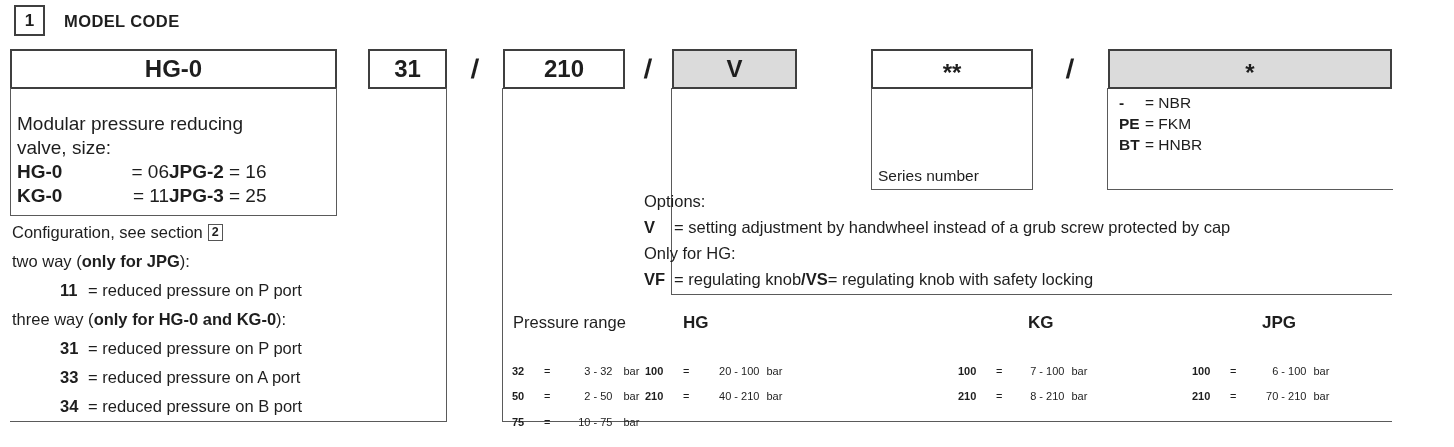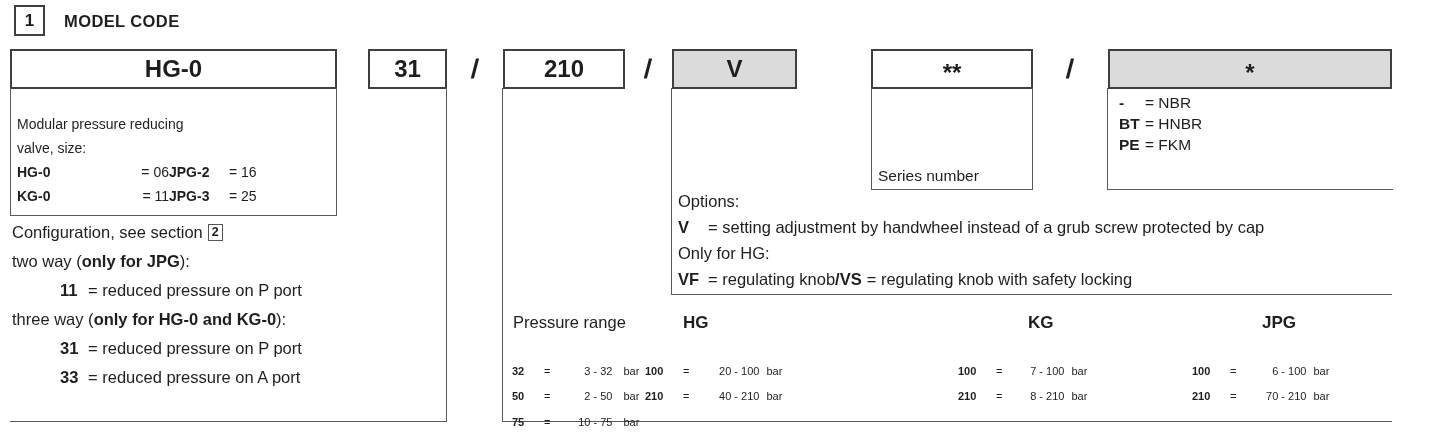--- a/index.html
+++ b/index.html
@@ -21,21 +21,21 @@
   .slash { position:absolute; top:49px; height:40px; width:32px; display:flex; align-items:center;
            justify-content:center; font-weight:bold; font-size:27px; transform:skewX(-4deg); }
 
   
   .vline { position:absolute; width:0; border-left:1.5px solid #5a5a5a; }
   .hline { position:absolute; height:0; border-top:1.5px solid #5a5a5a; }
 
   
   .size-box { position:absolute; left:10px; top:88px; width:327px; height:128px;
               border:1.5px solid #5a5a5a; border-top:none; box-sizing:border-box;
-              padding:24px 0 0 6px; font-size:14px; line-height:24px; }
+              padding:24px 0 0 6px; font-size:19px; line-height:24px; }
   .size-row b { display:inline-block; }
   .size-c1 { width:52px; }
   .size-v1 { display:inline-block; width:100px;text-align:right; }
   .size-c2 { width:60px; }
 
   
   .config { position:absolute; left:12px; top:218px; width:430px; font-size:16.5px; line-height:29px; }
   .cfg-code { display:inline-block; width:28px; font-weight:bold;margin-left:48px; }
   .secref { display:inline-block; border:1.5px solid #555; box-sizing:border-box; font-size:12.5px;
             font-weight:bold; line-height:15px; padding:0 3px; vertical-align:2px; margin-left:5px; }
@@ -45,21 +45,21 @@
   .pr-head  { position:absolute; top:313px; font-size:17px; font-weight:bold; }
   .pr-col { position:absolute; top:358px; font-size:11px; }
   .pr-row { display:flex; height:25.5px; align-items:center; }
   .pr-code { font-weight:bold; width:32px; }
   .pr-code.w { width:38px; }
   .pr-eq { margin-right:4px; }
   .pr-range { text-align:right; }
   .pr-unit { margin-left:11px; }
 
   
-  .options { position:absolute; left:678px; top:188px; width:708px; font-size:16.5px; line-height:26px; }
+  .options { position:absolute; left:644px; top:188px; width:708px; font-size:16.5px; line-height:26px; }
   .opt-code { display:inline-block; width:30px; font-weight:bold; }
   .opt-row { white-space:nowrap; }
 
   
   .series-box { position:absolute; left:871px; top:88px; width:162px; height:102px;
                 border:1.5px solid #5a5a5a; border-top:none; box-sizing:border-box; }
   .series-label { position:absolute; left:6px; bottom:4px; font-size:15.5px; white-space:nowrap; }
 
   
   .seals { position:absolute; left:1115px; top:92px; width:280px; font-size:15.5px; line-height:21px; }
@@ -129,46 +129,49 @@
     </div>
     <div>
       <span>three way (</span><b>only for HG-0 and KG-0</b><span>):</span>
     </div>
     <div>
       <b class="cfg-code">31</b><span>= reduced pressure on P port</span>
     </div>
     <div>
       <b class="cfg-code">33</b><span>= reduced pressure on A port</span>
     </div>
+    <div>
+      <b class="cfg-code">34</b><span>= reduced pressure on B port</span>
+    </div>
   </div>
 
   <div class="options">
     <div>Options:</div>
     <div class="opt-row">
       <b class="opt-code">V</b><span>= setting adjustment by handwheel instead of a grub screw protected by cap</span>
     </div>
     <div>Only for HG:</div>
     <div class="opt-row">
-      <b class="opt-code">VF</b><span>= regulating knob</span><b>/VS</b><span style="margin-left:5px;">= regulating knob with safety locking</span>
+      <b class="opt-code">VF</b><span>= regulating knob</span><b>/VS</b><span style="">= regulating knob with safety locking</span>
     </div>
   </div>
 
   <div class="series-box">
     <div class="series-label">Series number</div>
   </div>
 
   <div class="seals">
     <div>
       <b class="seal-code">-</b><span>= NBR</span>
     </div>
     <div>
+      <b class="seal-code">PE</b><span>= FKM</span>
+    </div>
+    <div>
       <b class="seal-code">BT</b><span>= HNBR</span>
-    </div>
-    <div>
-      <b class="seal-code">PE</b><span>= FKM</span>
     </div>
   </div>
 
   <div class="pr-label">Pressure range</div>
   <div class="pr-head" style="left:683px;">HG</div>
   <div class="pr-head" style="left:1028px;text-align:center;">KG</div>
   <div class="pr-head" style="left:1262px;">JPG</div>
 
   <div class="pr-col" style="left:512px;">
     <div class="pr-row">

